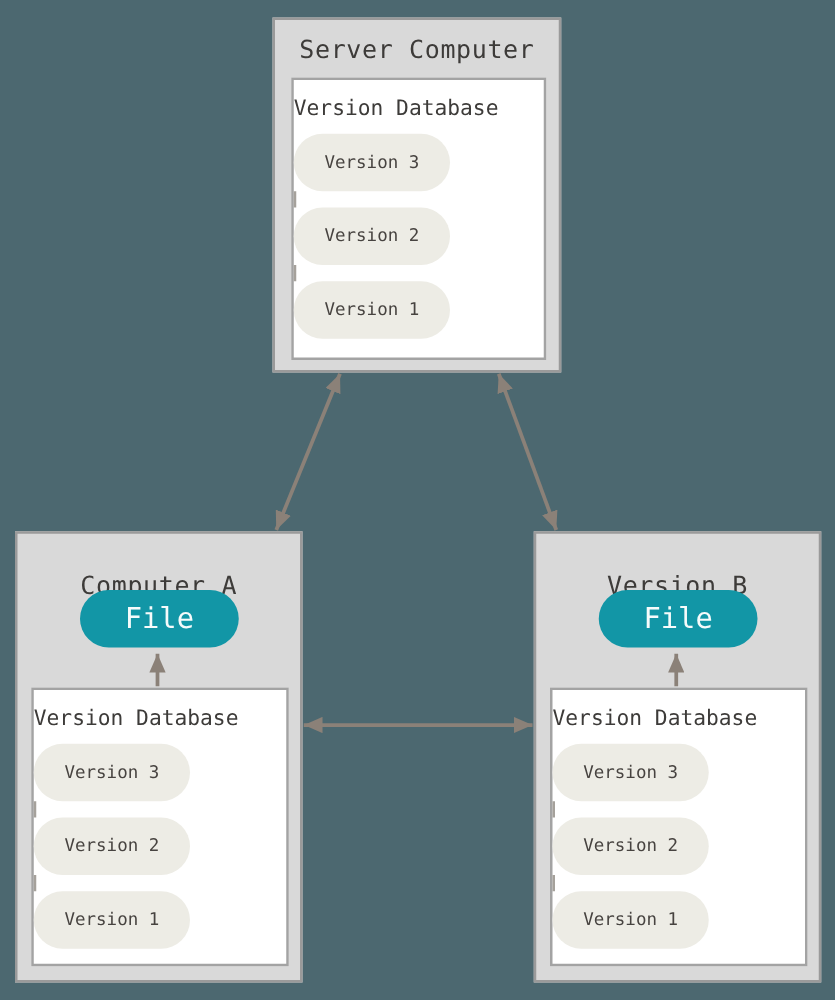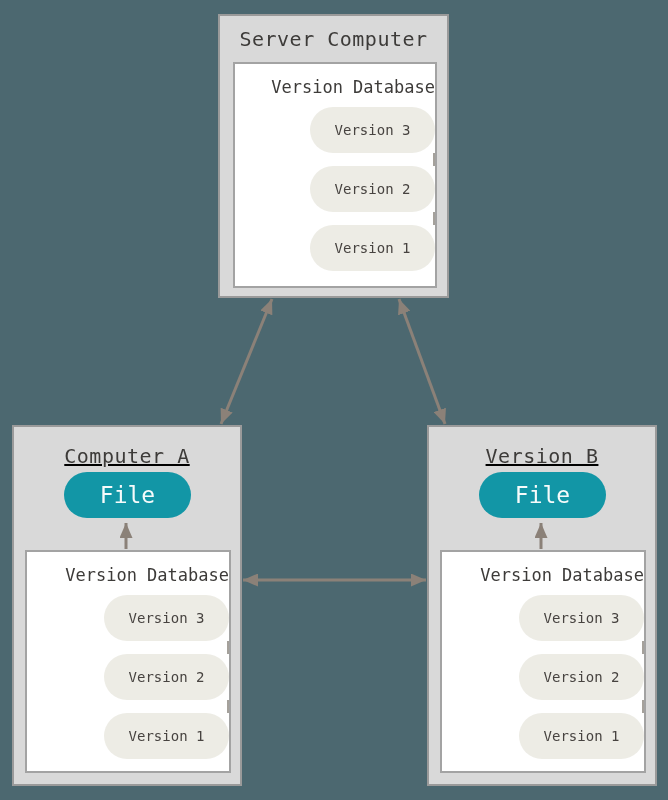--- a/index.html
+++ b/index.html
@@ -21,21 +21,21 @@
     border:2px solid var(--box-border);
   }
   .machine-title{
     text-align:center;font-size:20px;line-height:24px;
     color:var(--title-text);letter-spacing:0.5px;white-space:nowrap;
   }
   .db-box{
     position:absolute;box-sizing:border-box;
     background:var(--db-fill);
     border:2px solid var(--db-border);
-    display:flex;flex-direction:column;align-items:flex-end;
+    display:flex;flex-direction:column;align-items:flex-start;
   }
   .db-title{
     margin:12px 0 9px;font-size:17px;line-height:22px;
     color:var(--title-text);white-space:nowrap;
   }
   .pill{
     width:125px;height:46px;border-radius:23px;flex:0 0 auto;
     background:var(--pill-fill);color:var(--pill-text);
     font-size:14px;line-height:46px;text-align:center;white-space:nowrap;
   }
@@ -45,21 +45,21 @@
   }
   .file-pill{
     position:absolute;width:127px;height:46px;border-radius:23px;
     background:var(--file-fill);color:var(--file-text);
     font-size:23px;line-height:46px;text-align:center;white-space:nowrap;
   }
   
   .server{left:218px;top:14px;width:231px;height:284px;padding-top:11px;}
   .server .db-box{left:13px;top:46px;width:204px;height:226px;}
   
-  .client{top:425px;width:230px;height:361px;padding-top:17px;text-decoration:underline;}
+  .client{top:425px;width:230px;height:361px;padding-top:29px;}
   .computer-a{left:12px;}
   .computer-b{left:427px;}
   .client .file-pill{left:50px;top:45px;}
   .client .db-box{left:11px;top:123px;width:206px;height:223px;}
   .arrow-layer{
     position:absolute;left:0;top:0;width:668px;height:800px;
     pointer-events:none;z-index:5;
   }
   .arrow-layer line{stroke:var(--arrow);stroke-width:3;}
   .arrow-layer .head{fill:var(--arrow);}

